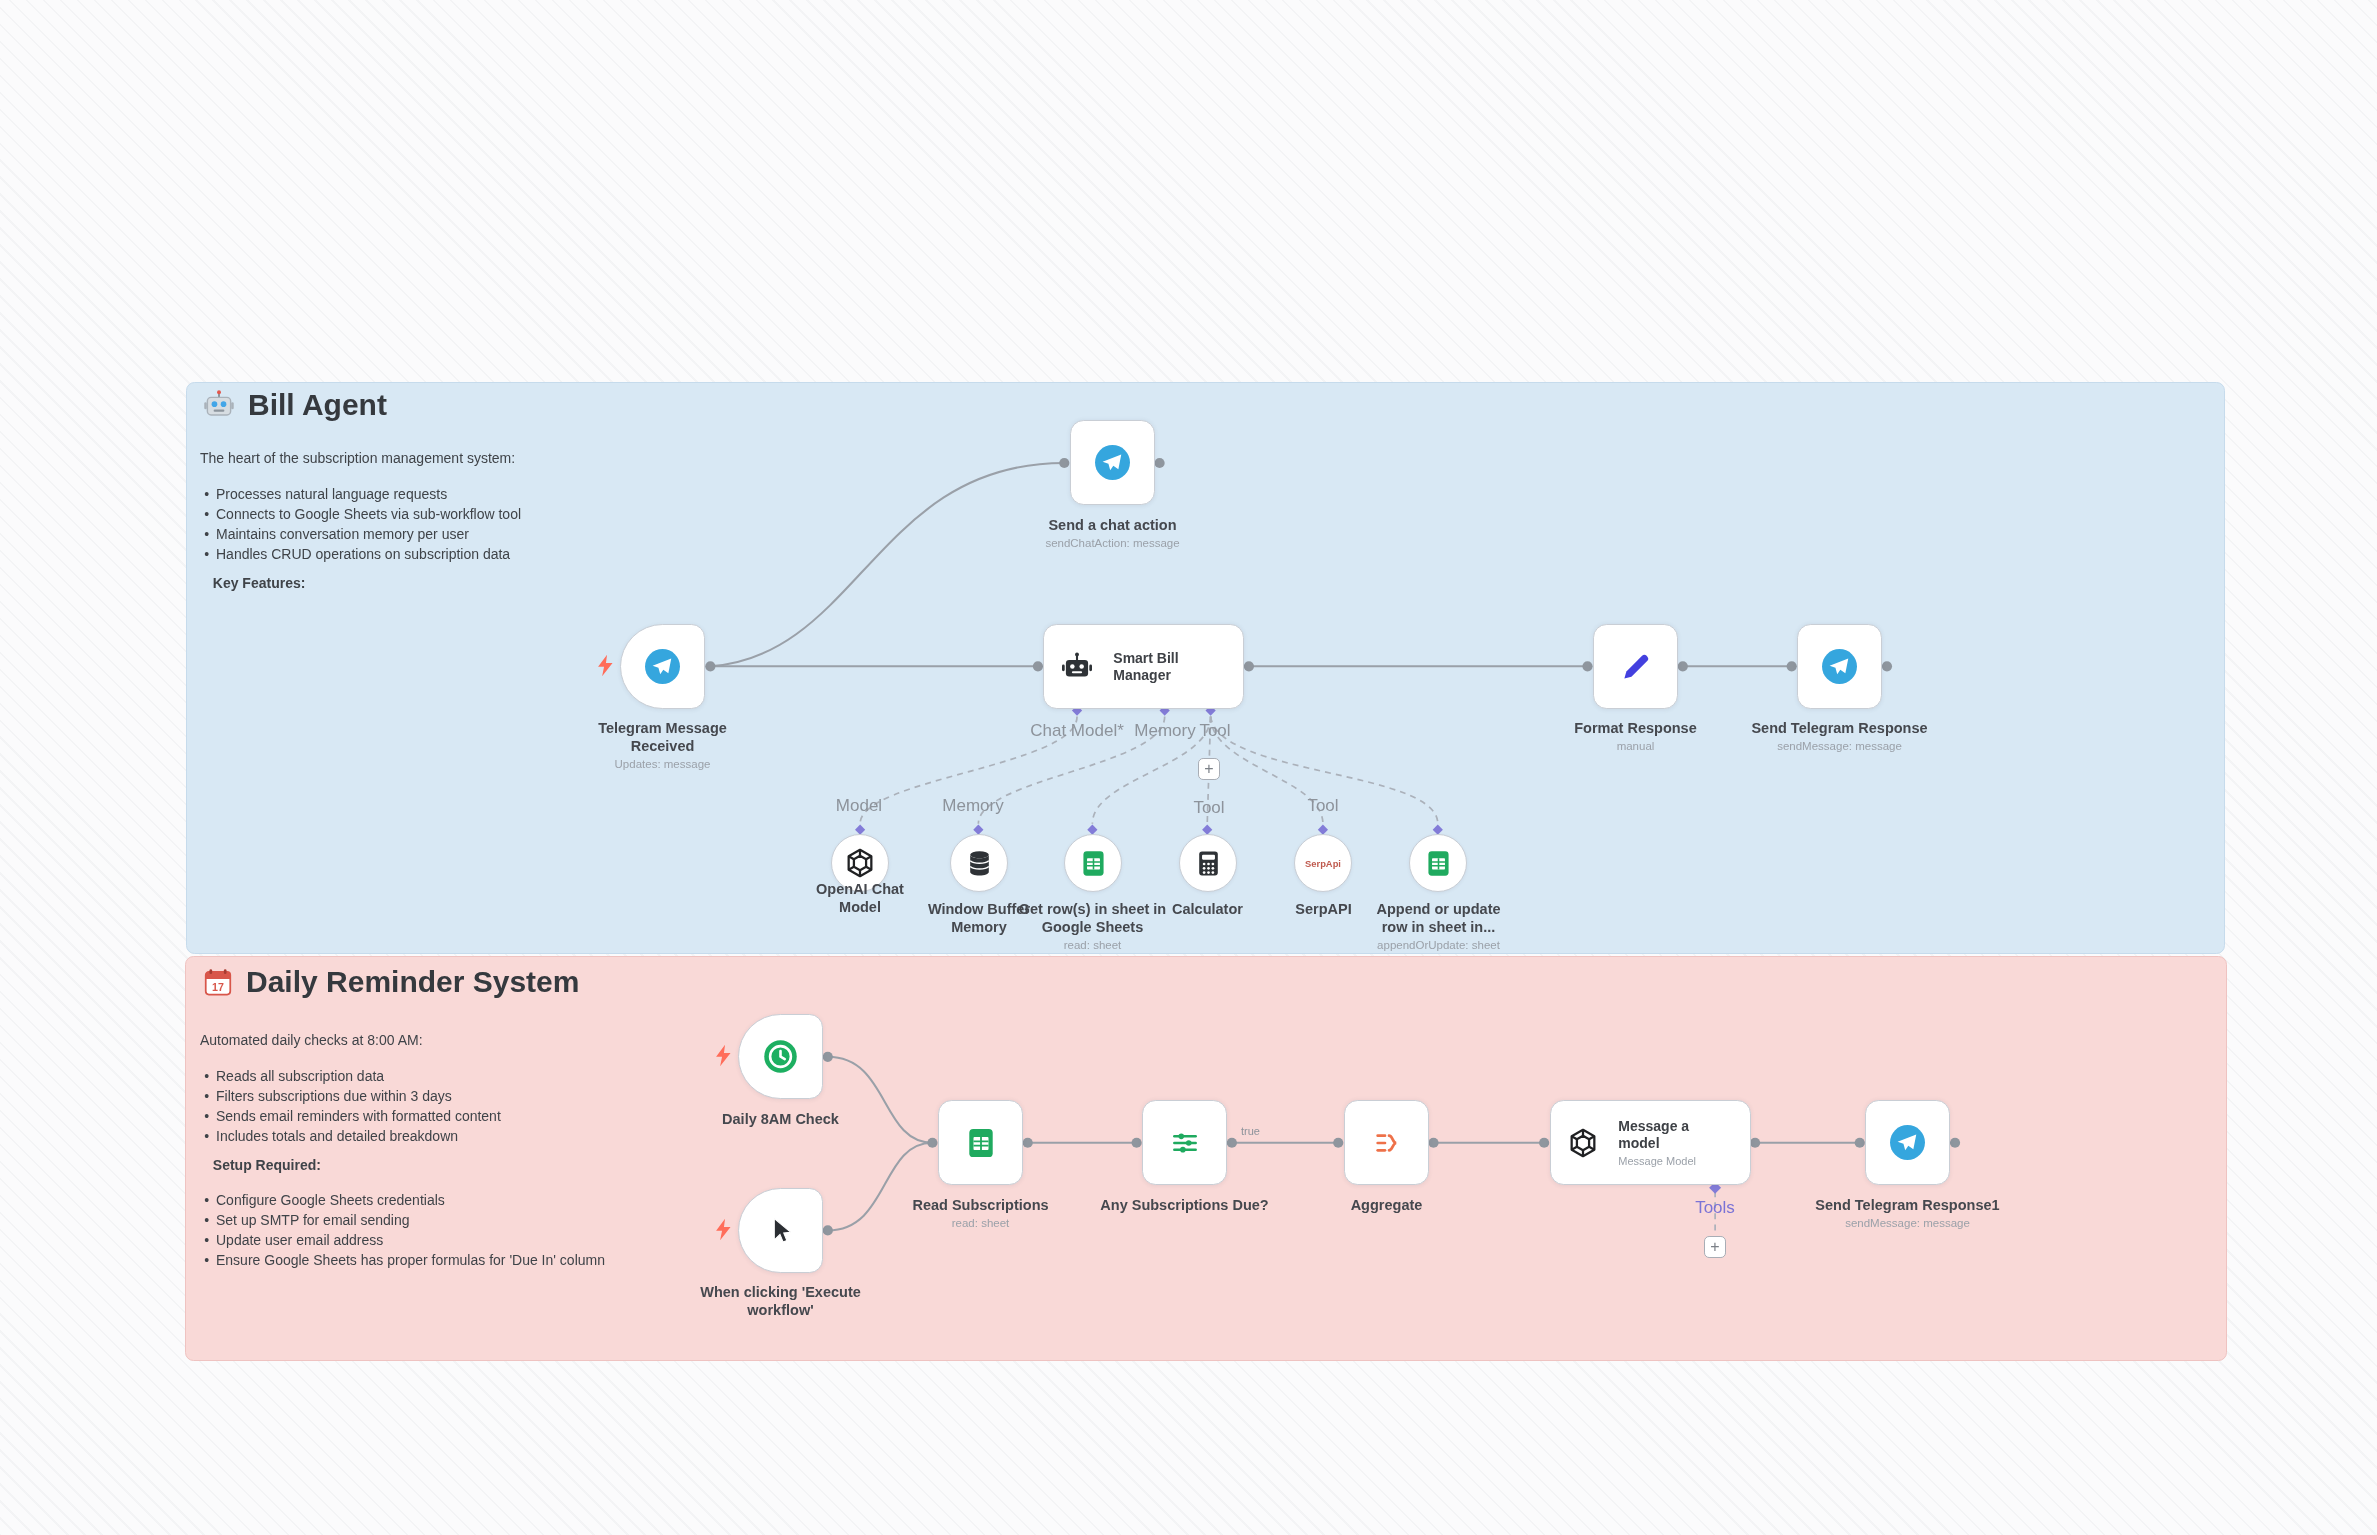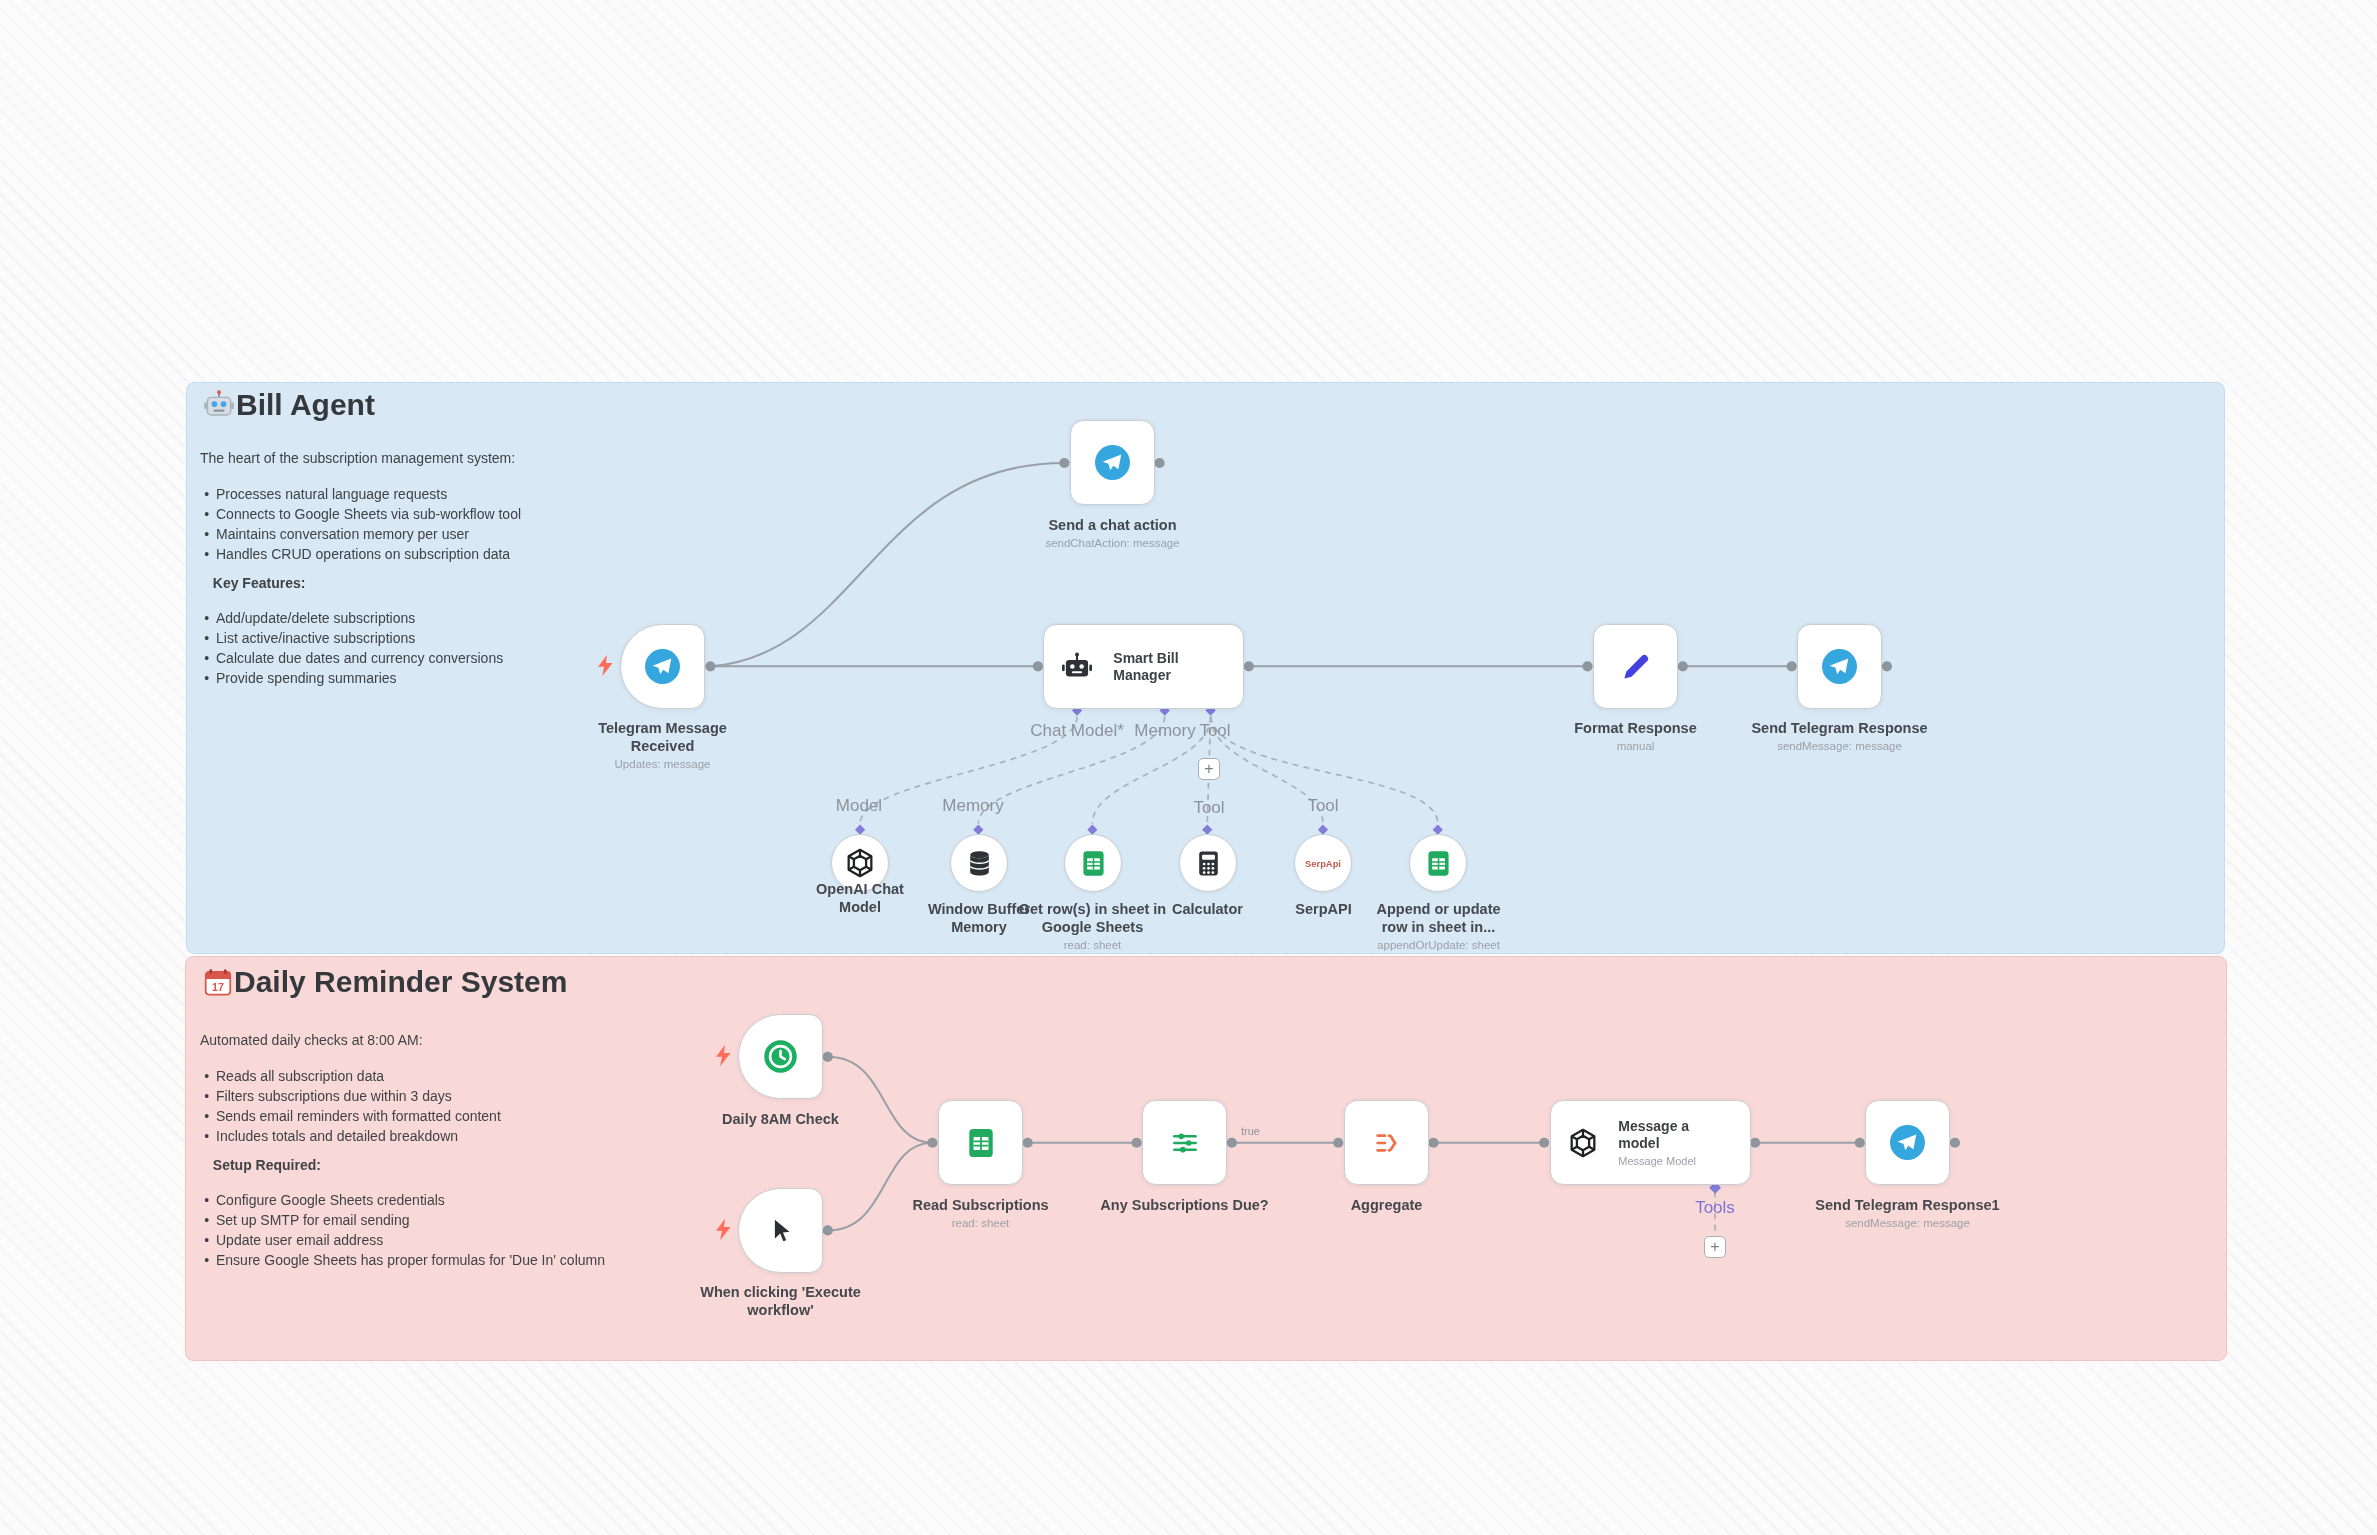--- a/index.html
+++ b/index.html
@@ -5,21 +5,21 @@
   * { margin:0; padding:0; box-sizing:border-box; }
   html,body { background:#ffffff; font-family:"Liberation Sans", sans-serif; }
   .canvas {
     position:relative; width:2377px; height:1536px; overflow:hidden;
     background-color:#fbfbfc;
     background-image:repeating-linear-gradient(45deg, rgba(120,130,140,0.06) 0 1.7px, transparent 1.7px 12px);
   }
   .section { position:absolute; border-radius:8.5px; }
   .section.blue { background:#d8e8f4; border:0.9px solid #c6dbec; }
   .section.pink { background:#f9d9d7; border:0.9px solid #efc3c1; }
-  .section-title { position:absolute; display:flex; align-items:center; gap:0;
+  .section-title { position:absolute; display:flex; align-items:center; gap:12px;
     font-size:30px; font-weight:700; color:#35393e; z-index:2; }
   .sticky { position:absolute; font-size:14px; color:#3f4348; line-height:1.4; z-index:2; }
   .sticky p { margin:0 0 5.1px 0; }
   .sticky ul { list-style:none; margin:15px 0 0 0; padding:0; }
   .sticky li { position:relative; padding-left:16px; line-height:20px; }
   .sticky li::before { content:"\2022"; position:absolute; left:4.3px; }
   .sticky .head { font-weight:700; margin:10.2px 0 2.6px 12.8px; }
   .node { position:absolute; width:85px; height:85px; background:#fff;
     border:1.4px solid #c9ced5; border-radius:13.6px; display:flex; align-items:center;
     justify-content:center; box-shadow:0 0.9px 4.3px rgba(60,70,90,.09); z-index:2; }
@@ -68,26 +68,20 @@
 
   <div class="sticky" style="left:200px;top:449px;width:528px">
     <p>The heart of the subscription management system:</p>
     <ul>
       <li>Processes natural language requests</li>
       <li>Connects to Google Sheets via sub-workflow tool</li>
       <li>Maintains conversation memory per user</li>
       <li>Handles CRUD operations on subscription data</li>
     </ul>
     <p class="head">Key Features:</p>
-    <ul>
-      <li>Add/update/delete subscriptions</li>
-      <li>List active/inactive subscriptions</li>
-      <li>Calculate due dates and currency conversions</li>
-      <li>Provide spending summaries</li>
-    </ul>
   </div>
 
   <div class="section-title" style="left:202px;top:965px">
     <svg width="32" height="32" viewBox="0 0 24 24" style="font-size:35px">
       <rect x="2.8" y="4.4" width="18.4" height="17" rx="2.4" fill="#fff" stroke="#d8564a" stroke-width="1.3"></rect>
       <path d="M2.8 6.8 a2.4 2.4 0 0 1 2.4 -2.4 h13.6 a2.4 2.4 0 0 1 2.4 2.4 v3 H2.8 Z" fill="#d8564a"></path>
       <rect x="5.6" y="2.4" width="2" height="3.6" rx="1" fill="#a73b31"></rect>
       <rect x="16.4" y="2.4" width="2" height="3.6" rx="1" fill="#a73b31"></rect>
       <text x="12" y="18.4" text-anchor="middle" font-size="8" font-weight="bold" fill="#d8564a">17</text>
     </svg>

